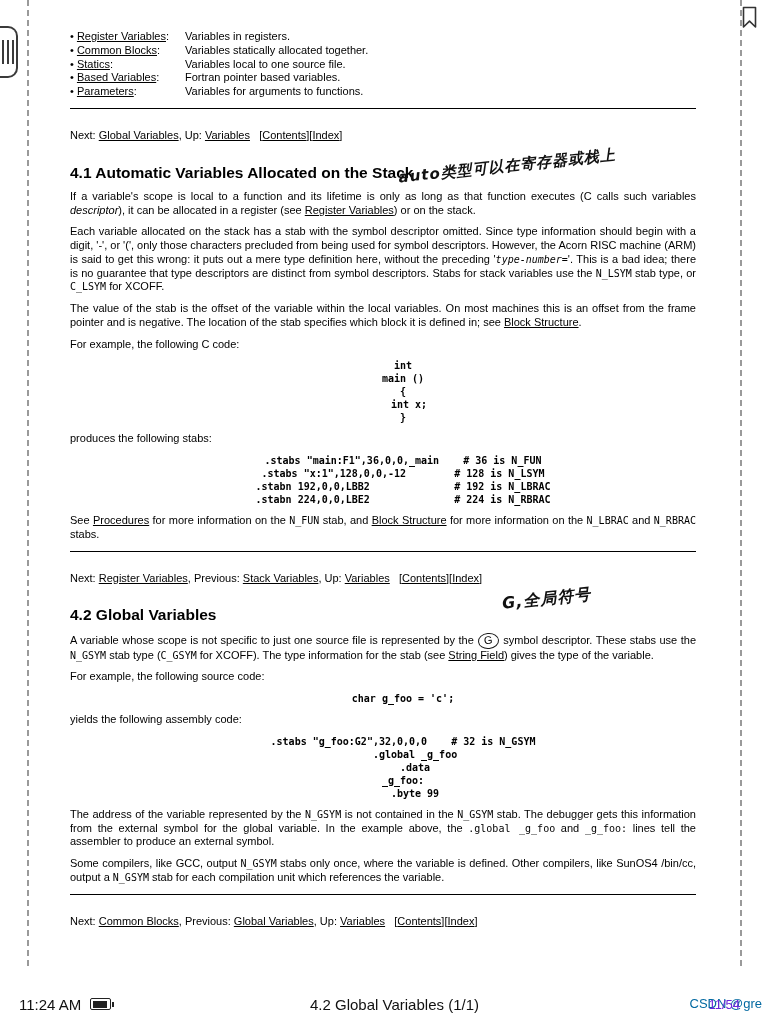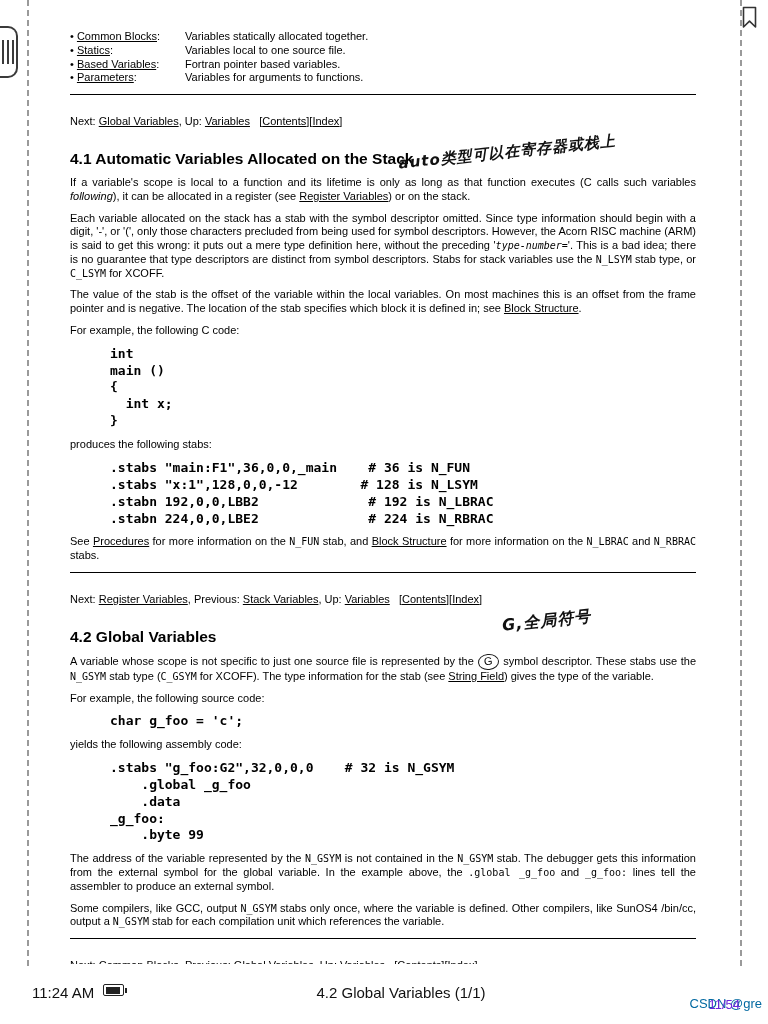--- a/index.html
+++ b/index.html
@@ -16,34 +16,34 @@
   .bookmark { position:absolute; right:10px; top:6px; cursor:pointer; }
 
   .doc { position:absolute; left:70px; top:26px; width:626px; height:938px; overflow:hidden; font-size:11px; line-height:1.25; color:#000; }
   .para { margin:8px 0; text-align:justify; }
   .navline { margin:20px 0; white-space:pre-wrap; }
   .rule { border-top:1px solid #000; margin:9px 0 6px; }
   .heading { font-weight:bold; font-size:15.5px; margin:12px 0 8px; position:relative; }
   .lnk { text-decoration:underline; cursor:pointer; }
   .em { font-style:italic; }
   .cd { font-family:"DejaVu Sans Mono", monospace; font-size:10px; }
-  .codeblock { font-family:"DejaVu Sans Mono", monospace; font-size:13px; line-height:1.3; margin:7px 0 7px 40px; white-space:pre; font-weight:bold; }
+  .codeblock { font-family:"DejaVu Sans Mono", monospace; font-size:10px; line-height:1.3; margin:7px 0 7px 40px; white-space:pre; font-weight:bold;text-align:center; }
 
   .deflist { margin:4px 0 6px; }
   .defrow { display:flex; }
   .defterm { flex:0 0 115px; }
   .defdesc { max-width:235px; }
 
   .circled { display:inline-block; border:1.5px solid #1a1a1a; border-radius:50%; padding:0 5px; margin:0 1px; transform:rotate(-5deg); }
 
   .handwriting { position:absolute; font-family:"DejaVu Sans", sans-serif; font-style:italic; font-weight:bold; font-size:16px; letter-spacing:1px; white-space:nowrap; color:#111; }
   .heading .handwriting.s41 { left:328px; top:-6px; transform:rotate(-6deg); font-size:15px; }
   .heading .handwriting.s42 { left:432px; top:-16px; transform:rotate(-6deg); }
 
-  .statusbar { position:absolute; left:16px; right:0; bottom:0; height:40px; padding:0 16px; display:flex; }
+  .statusbar { position:absolute; left:3px; right:0; bottom:0; height:40px; padding:0 16px; display:flex; align-items:center; }
   .clock { font-size:15px; color:#111; }
   .battery { margin-left:9px; position:relative; width:21px; height:12px; border:1.5px solid #222; border-radius:2px; }
   .battery::after { content:''; position:absolute; right:-4px; top:2.5px; width:2.5px; height:5px; background:#222; }
   .battery i { position:absolute; left:1.5px; top:1.5px; bottom:1.5px; width:76%; background:#222; }
   .footer-title { position:absolute; left:50%; transform:translateX(-50%); font-size:15px; color:#111;margin-left:9px; }
   .watermark { position:absolute; right:6px; bottom:13px; font-size:13px; color:#0369a1; z-index:1; }
   .pagenum { position:absolute; right:28px; bottom:12px; font-size:13px; color:#6d28d9; z-index:2; }
 </style>
 </head>
 <body>
@@ -60,40 +60,44 @@
 
   <div class="bookmark">
     <svg width="17" height="23" viewBox="0 0 17 23">
       <path d="M2.5 1.5 H14.5 V21 L8.5 15.2 L2.5 21 Z" fill="none" stroke="#333" stroke-width="1.6" stroke-linejoin="round"></path>
     </svg>
   </div>
 
   <div class="doc">
       <div class="deflist">
         <div class="defrow">
+          <div class="defterm"><span>• </span><span class="lnk">Register Variables</span><span>:</span></div>
+          <div class="defdesc">Variables in registers.</div>
+        </div>
+        <div class="defrow">
           <div class="defterm"><span>• </span><span class="lnk">Common Blocks</span><span>:</span></div>
           <div class="defdesc">Variables statically allocated together.</div>
         </div>
         <div class="defrow">
           <div class="defterm"><span>• </span><span class="lnk">Statics</span><span>:</span></div>
           <div class="defdesc">Variables local to one source file.</div>
         </div>
         <div class="defrow">
           <div class="defterm"><span>• </span><span class="lnk">Based Variables</span><span>:</span></div>
           <div class="defdesc">Fortran pointer based variables.</div>
         </div>
         <div class="defrow">
           <div class="defterm"><span>• </span><span class="lnk">Parameters</span><span>:</span></div>
           <div class="defdesc">Variables for arguments to functions.</div>
         </div>
       </div>
       <div class="rule"></div>
       <div class="navline"><span>Next: </span><span class="lnk">Global Variables</span><span>, Up: </span><span class="lnk">Variables</span><span>   [</span><span class="lnk">Contents</span><span>][</span><span class="lnk">Index</span><span>]</span></div>
       <div class="heading"><span class="htext">4.1 Automatic Variables Allocated on the Stack</span><span class="handwriting s41">auto类型可以在寄存器或栈上</span></div>
-      <div class="para"><span>If a variable's scope is local to a function and its lifetime is only as long as that function executes (C calls such variables </span><span class="em">following</span><span>), it can be allocated in a register (see </span><span class="lnk">Register Variables</span><span>) or on the stack.</span></div>
+      <div class="para"><span>If a variable's scope is local to a function and its lifetime is only as long as that function executes (C calls such variables </span><span class="em">descriptor</span><span>), it can be allocated in a register (see </span><span class="lnk">Register Variables</span><span>) or on the stack.</span></div>
       <div class="para"><span>Each variable allocated on the stack has a stab with the symbol descriptor omitted. Since type information should begin with a digit, '-', or '(', only those characters precluded from being used for symbol descriptors. However, the Acorn RISC machine (ARM) is said to get this wrong: it puts out a mere type definition here, without the preceding '</span><span class="cd em">type-number=</span><span>'. This is a bad idea; there is no guarantee that type descriptors are distinct from symbol descriptors. Stabs for stack variables use the </span><span class="cd">N_LSYM</span><span> stab type, or </span><span class="cd">C_LSYM</span><span> for XCOFF.</span></div>
       <div class="para"><span>The value of the stab is the offset of the variable within the local variables. On most machines this is an offset from the frame pointer and is negative. The location of the stab specifies which block it is defined in; see </span><span class="lnk">Block Structure</span><span>.</span></div>
       <div class="para"><span>For example, the following C code:</span></div>
       <pre class="codeblock">int
 main ()
 {
   int x;
 }</pre>
       <div class="para"><span>produces the following stabs:</span></div>
       <pre class="codeblock">.stabs "main:F1",36,0,0,_main    # 36 is N_FUN

